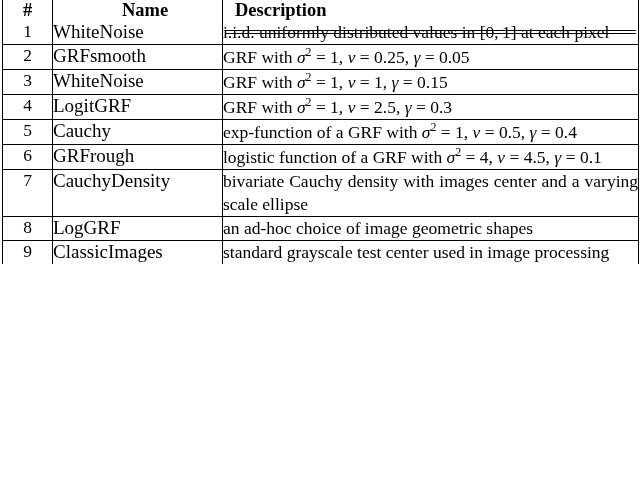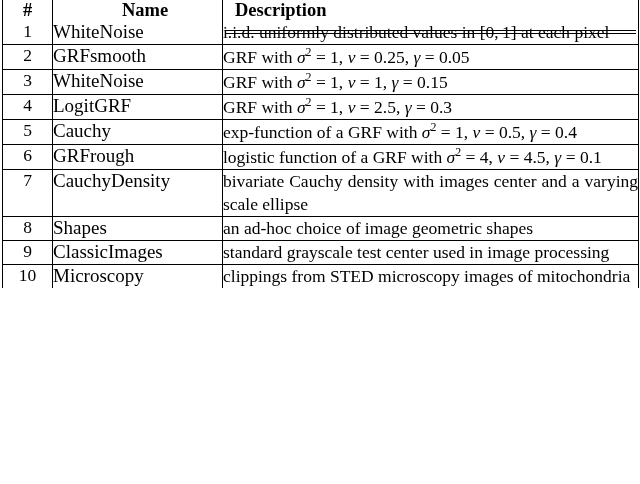--- a/index.html
+++ b/index.html
@@ -179,32 +179,27 @@
       </tr>
 
       <tr>
         <td class="cell-num">7</td>
         <td class="cell-name">CauchyDensity</td>
         <td class="cell-desc">bivariate Cauchy density with images center and a varying scale ellipse</td>
       </tr>
 
       <tr>
         <td class="cell-num">8</td>
-        <td class="cell-name">Shapes</td>
+        <td class="cell-name">LogGRF</td>
         <td class="cell-desc one-line">an ad-hoc choice of image geometric shapes</td>
       </tr>
 
       <tr>
         <td class="cell-num">9</td>
         <td class="cell-name">ClassicImages</td>
         <td class="cell-desc">standard grayscale test center used in image processing</td>
       </tr>
 
-      <tr>
-        <td class="cell-num">10</td>
-        <td class="cell-name">Microscopy</td>
-        <td class="cell-desc">clippings from STED microscopy images of mitochondria</td>
-      </tr>
 
     </tbody>
   </table>
 
 </div>
 
 </body></html>

